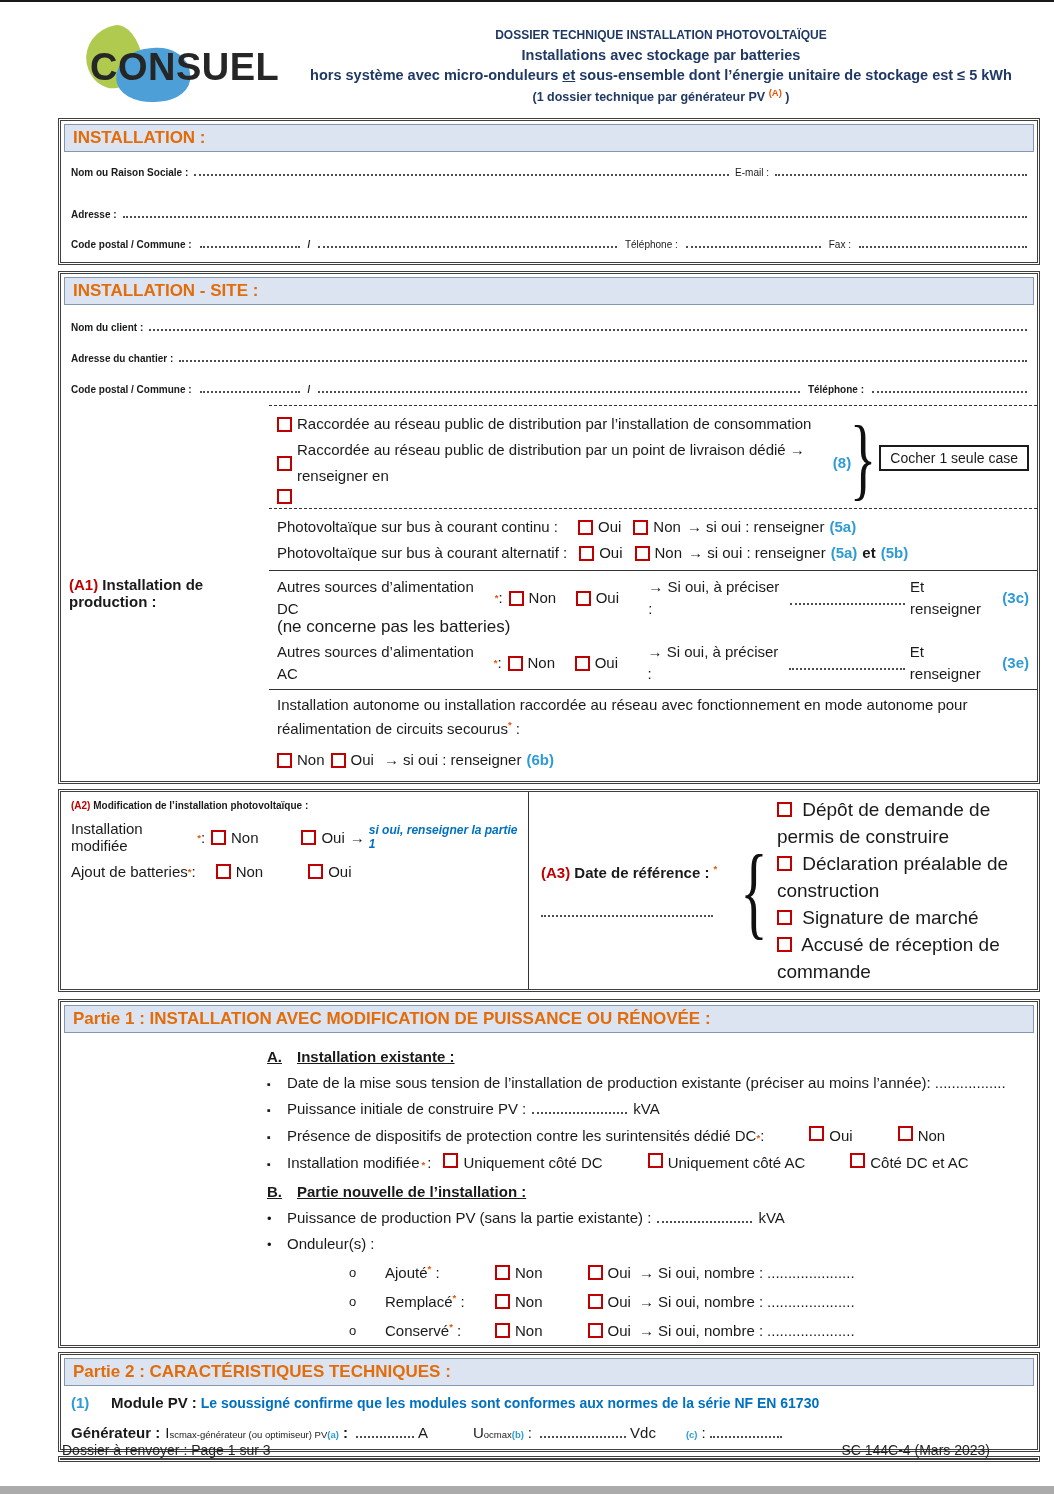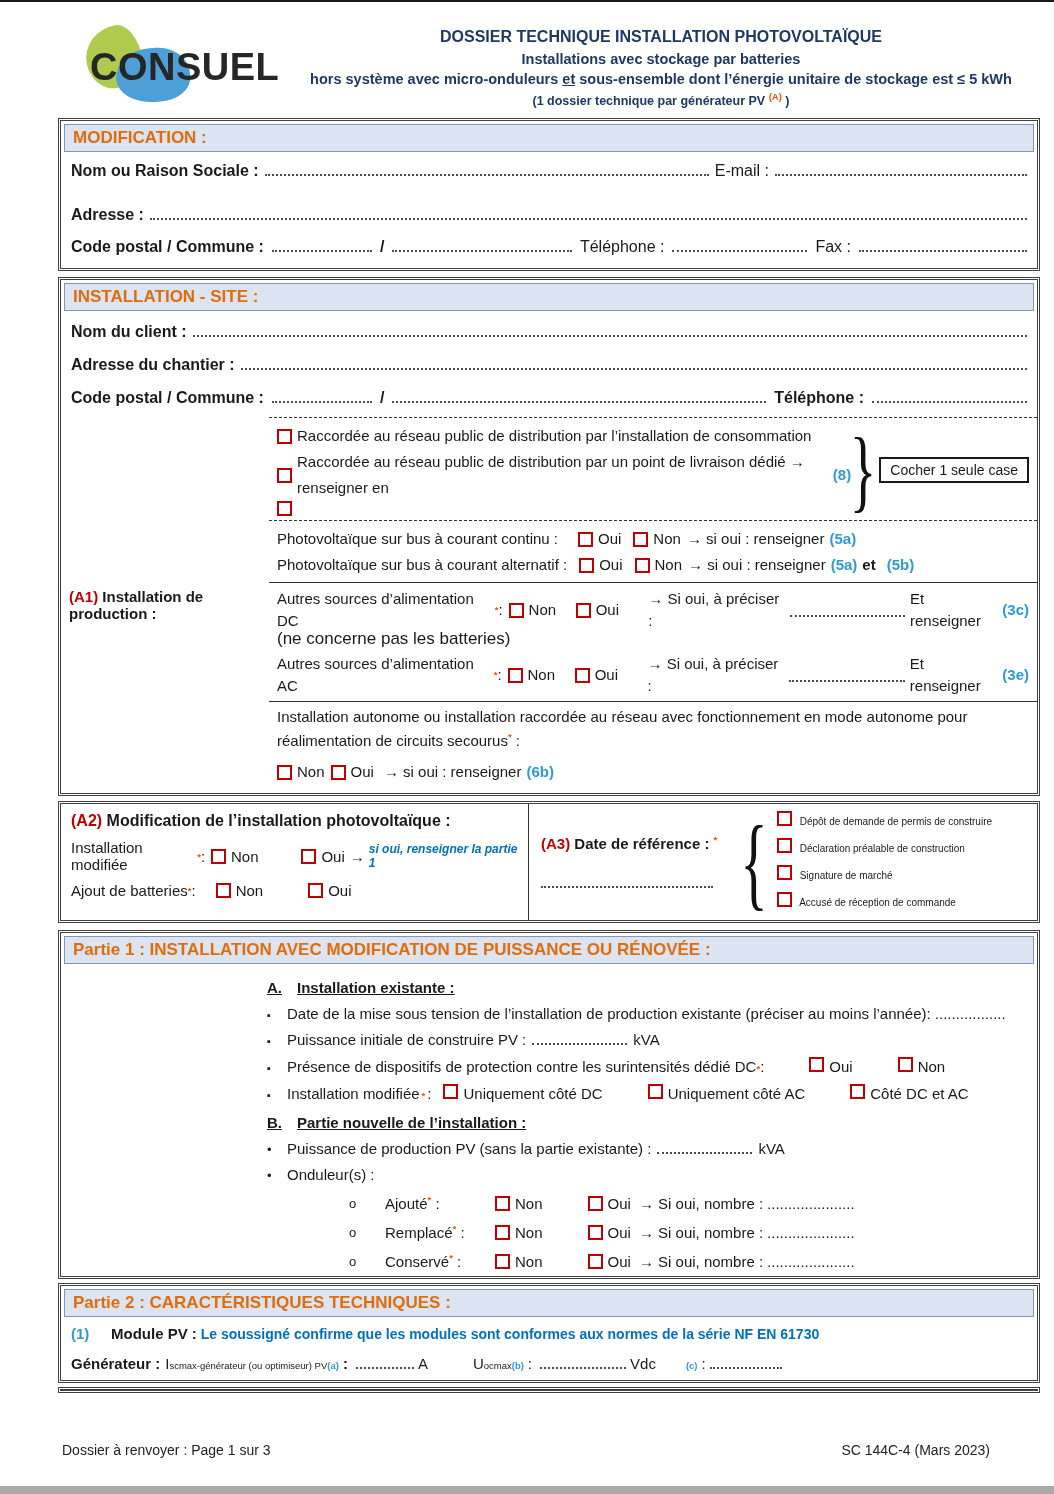--- a/index.html
+++ b/index.html
@@ -19,52 +19,52 @@
   
   .hdr{display:flex;padding-top:24px}
   .logo{position:relative;width:240px;height:84px;flex:none;margin-left:58px}
   .blob-green{position:absolute;left:28px;top:0px;width:56px;height:62px;background:#AFCA4E;
     border-radius:62% 38% 55% 45% / 52% 62% 38% 48%;transform:rotate(-10deg)}
   .blob-blue{position:absolute;left:58px;top:22px;width:74px;height:54px;background:#4D9FD7;
     border-radius:52% 48% 46% 54% / 58% 55% 45% 50%;transform:rotate(-4deg)}
   .logo-text{position:absolute;left:32px;top:20px;font-size:38px;font-weight:700;
     letter-spacing:.5px;color:#262626}
   .titleblk{flex:1;text-align:center;padding-right:30px}
-  .t1{font-size:16px;font-weight:700;color:#1F3864;margin-top:2px}
+  .t1{font-size:12px;font-weight:700;color:#1F3864;margin-top:2px}
   .t2{font-size:14.5px;font-weight:700;color:#1F3864;margin-top:5px}
   .t3{font-size:14.5px;font-weight:700;color:#1F3864;margin-top:4px}
   .t4{font-size:12.5px;font-weight:700;color:#1F3864;margin-top:4px}
   .u{text-decoration:underline}
   
   .fbox{border:3px double #404040;margin:0 14px 0 58px;background:#fff}
   .secbar{margin:3px;border:1px solid #8496B0;background:#DCE4F1;color:#E36C0A;
     font-weight:700;font-size:17px;padding:3px 8px}
   .row{display:flex;align-items:baseline;padding:0 10px}
   .dl{display:inline-block;border-bottom:2px dotted #4d4d4d;height:12px;vertical-align:-1px}
   .grow{flex:1}
   .cb{display:inline-block;width:11px;height:11px;border:2px solid #C00000;background:#fff;
     flex:none;vertical-align:-1px;margin-right:5px}
-  .fs15{font-size:16px}
+  .fs15{font-size:10px}
   
   .a1{display:grid;grid-template-columns:208px 1fr;margin-top:6px}
   .a1left{padding:0 6px 0 8px;display:flex;align-items:center;font-weight:700;font-size:15px}
   .a1right{border-top:1.5px dashed #333}
   .a1blk{padding:5px 8px 4px 8px;font-size:15px}
   .sep-solid{border-top:1.3px solid #333}
   .sep-dash{border-top:1.5px dashed #333}
   .a1line{display:flex;align-items:center;line-height:26px}
   .brace{font-family:"Liberation Serif",serif;font-weight:400;line-height:1;color:#111}
   .cocherbox{border:2px solid #1a1a1a;padding:3px 9px;font-size:14px;white-space:nowrap}
   
   .a23{display:grid;grid-template-columns:468px 1fr;margin-top:5px}
   .a23 .left{padding:8px 8px 8px 10px;border-right:1.5px solid #333}
   .a23 .right{padding:4px 6px 4px 12px;display:flex;align-items:center}
   .a2row{display:flex;align-items:center;margin-top:9px;font-size:15px}
   .a3lab{width:196px;flex:none;font-size:15px}
-  .a3opts{font-size:10px;line-height:27px}
+  .a3opts{font-size:19px;line-height:27px}
   
   .p1content{padding:6px 10px 6px 228px;font-size:15px}
   .p1h{display:flex;font-weight:700;text-decoration:underline;margin:6px 0 2px -22px}
   .p1h .num{width:30px;text-decoration:underline}
   .p1item{display:flex;align-items:baseline;margin-top:9px}
   .bullet-sq{flex:none;width:20px;margin-left:-22px;font-size:11px}
   .bullet-rd{flex:none;width:20px;margin-left:-22px;font-size:13px}
   .ondrow{display:flex;align-items:center;margin-top:11px;padding-left:60px}
   .ondrow .olab{width:110px}
   .ondrow .obul{width:36px;font-size:13px}
@@ -97,21 +97,21 @@
     </div>
     <div class="t4">
       <span>(1 dossier technique par générateur PV</span>
       <span class="sup" style="color:#E3540A">(A)</span>
       <span>)</span>
     </div>
   </div>
 </div>
 
 <div class="fbox" style="margin-top:8px">
-  <div class="secbar">MODIFICATION :</div>
+  <div class="secbar">INSTALLATION :</div>
   <div class="row fs15" style="margin-top:10px">
     <span class="bold">Nom ou Raison Sociale :</span>
     <span class="dl grow" style="margin:0 6px"></span>
     <span>E-mail :</span>
     <span class="dl" style="width:252px;margin-left:6px"></span>
   </div>
   <div class="row fs15" style="margin-top:26px">
     <span class="bold">Adresse :</span>
     <span class="dl grow" style="margin-left:6px"></span>
   </div>
@@ -188,21 +188,21 @@
           <span>Photovoltaïque sur bus à courant alternatif :</span>
           <span class="gap12"></span>
           <span class="cb"></span>
           <span>Oui</span>
             <span class="gap12"></span>
           <span class="cb"></span>
           <span>Non</span>
           <span style="margin-left:6px">→ si oui : renseigner</span>
           <span class="refblue" style="margin-left:5px">(5a)</span>
           <span class="bold" style="margin-left:5px">et</span>
-          <span class="refblue" style="margin-left:11px">(5b)</span>
+          <span class="refblue" style="margin-left:5px">(5b)</span>
         </div>
       </div>
 
       <div class="a1blk sep-solid">
         <div class="a1line" style="line-height:22px">
           <span>Autres sources d’alimentation DC</span>
             <span class="star sup">*</span>
             <span> :</span>
           <span class="gap6"></span>
           <span class="cb"></span>

